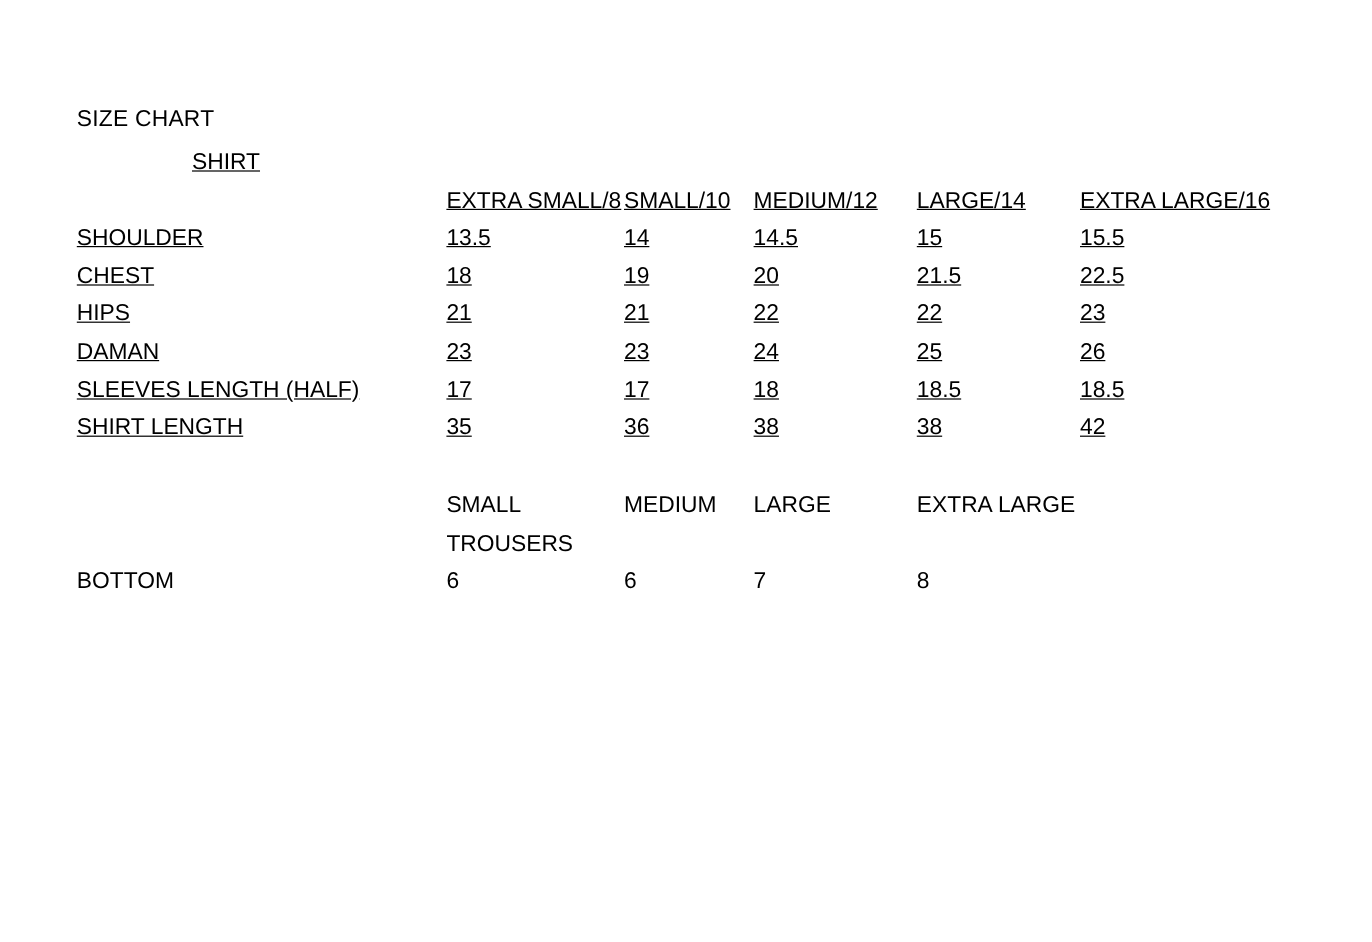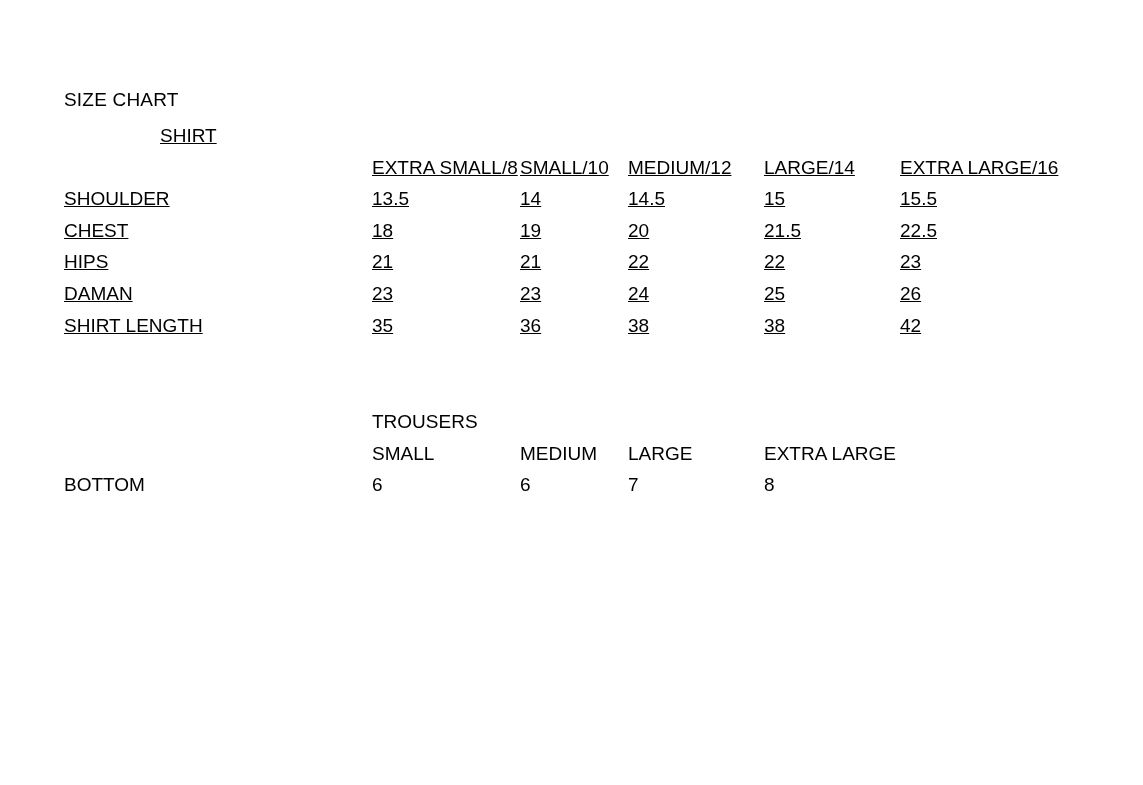--- a/index.html
+++ b/index.html
@@ -147,20 +147,28 @@
       </tr>
       <tr>
         <td class="label">DAMAN</td>
         <td class="num">23</td>
         <td class="num">23</td>
         <td class="num">24</td>
         <td class="num">25</td>
         <td class="num">26</td>
       </tr>
       <tr>
+        <td class="label">SLEEVES LENGTH (HALF)</td>
+        <td class="num">17</td>
+        <td class="num">17</td>
+        <td class="num">18</td>
+        <td class="num">18.5</td>
+        <td class="num">18.5</td>
+      </tr>
+      <tr>
         <td class="label">SHIRT LENGTH</td>
         <td class="num">35</td>
         <td class="num">36</td>
         <td class="num">38</td>
         <td class="num">38</td>
         <td class="num">42</td>
       </tr>
     </tbody>
   </table>
 
@@ -168,35 +176,35 @@
     <colgroup>
       <col class="c0">
         <col class="c1">
         <col class="c2">
         <col class="c3">
         <col class="c4">
         <col class="c5">
     </colgroup>
     <tbody>
       <tr>
-        <td class="section section-trousers" colspan="2">TROUSERS</td>
-        <td></td>
-          <td></td>
-          <td></td>
-          <td></td>
-      </tr>
-      <tr>
         <td class="label"></td>
         <td class="hdr">SMALL</td>
         <td class="hdr">MEDIUM</td>
         <td class="hdr">LARGE</td>
         <td class="hdr">EXTRA LARGE</td>
         <td class="hdr"></td>
       </tr>
       <tr>
+        <td class="section section-trousers" colspan="2">TROUSERS</td>
+        <td></td>
+          <td></td>
+          <td></td>
+          <td></td>
+      </tr>
+      <tr>
         <td class="label">BOTTOM</td>
         <td class="num">6</td>
         <td class="num">6</td>
         <td class="num">7</td>
         <td class="num">8</td>
         <td class="num"></td>
       </tr>
     </tbody>
   </table>
 

